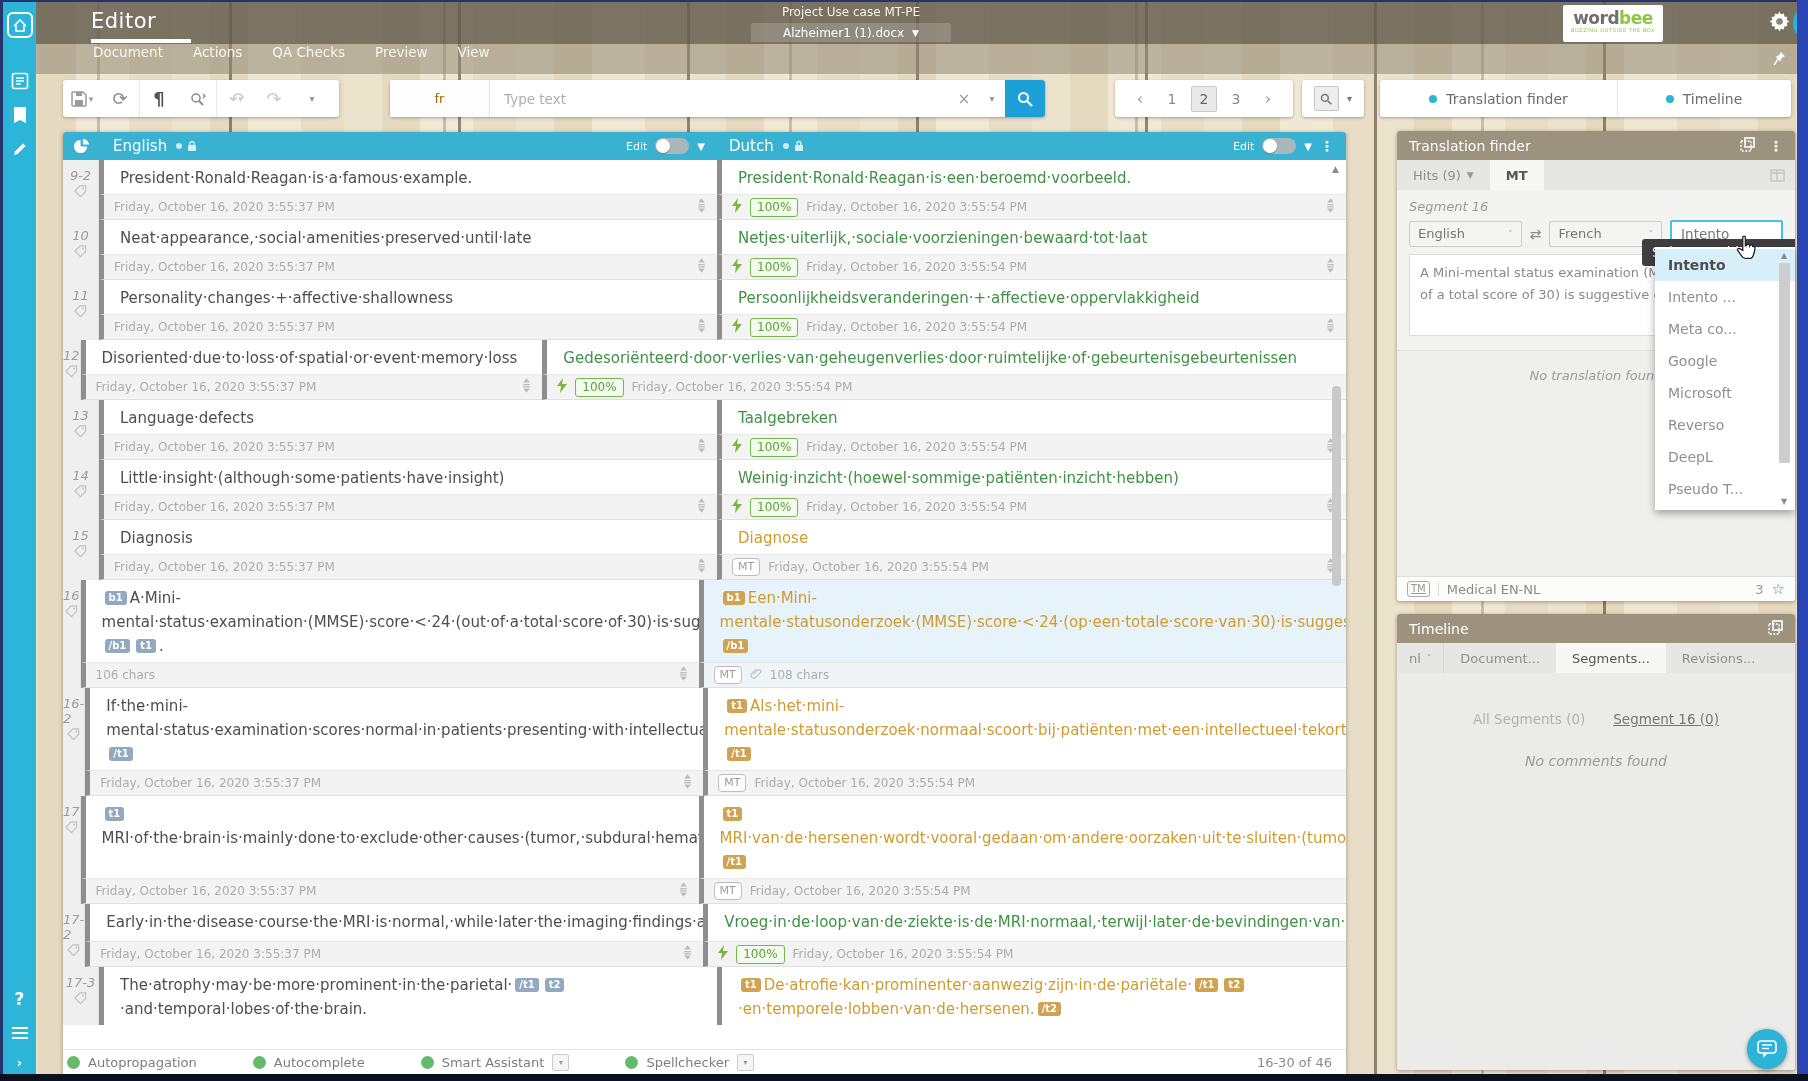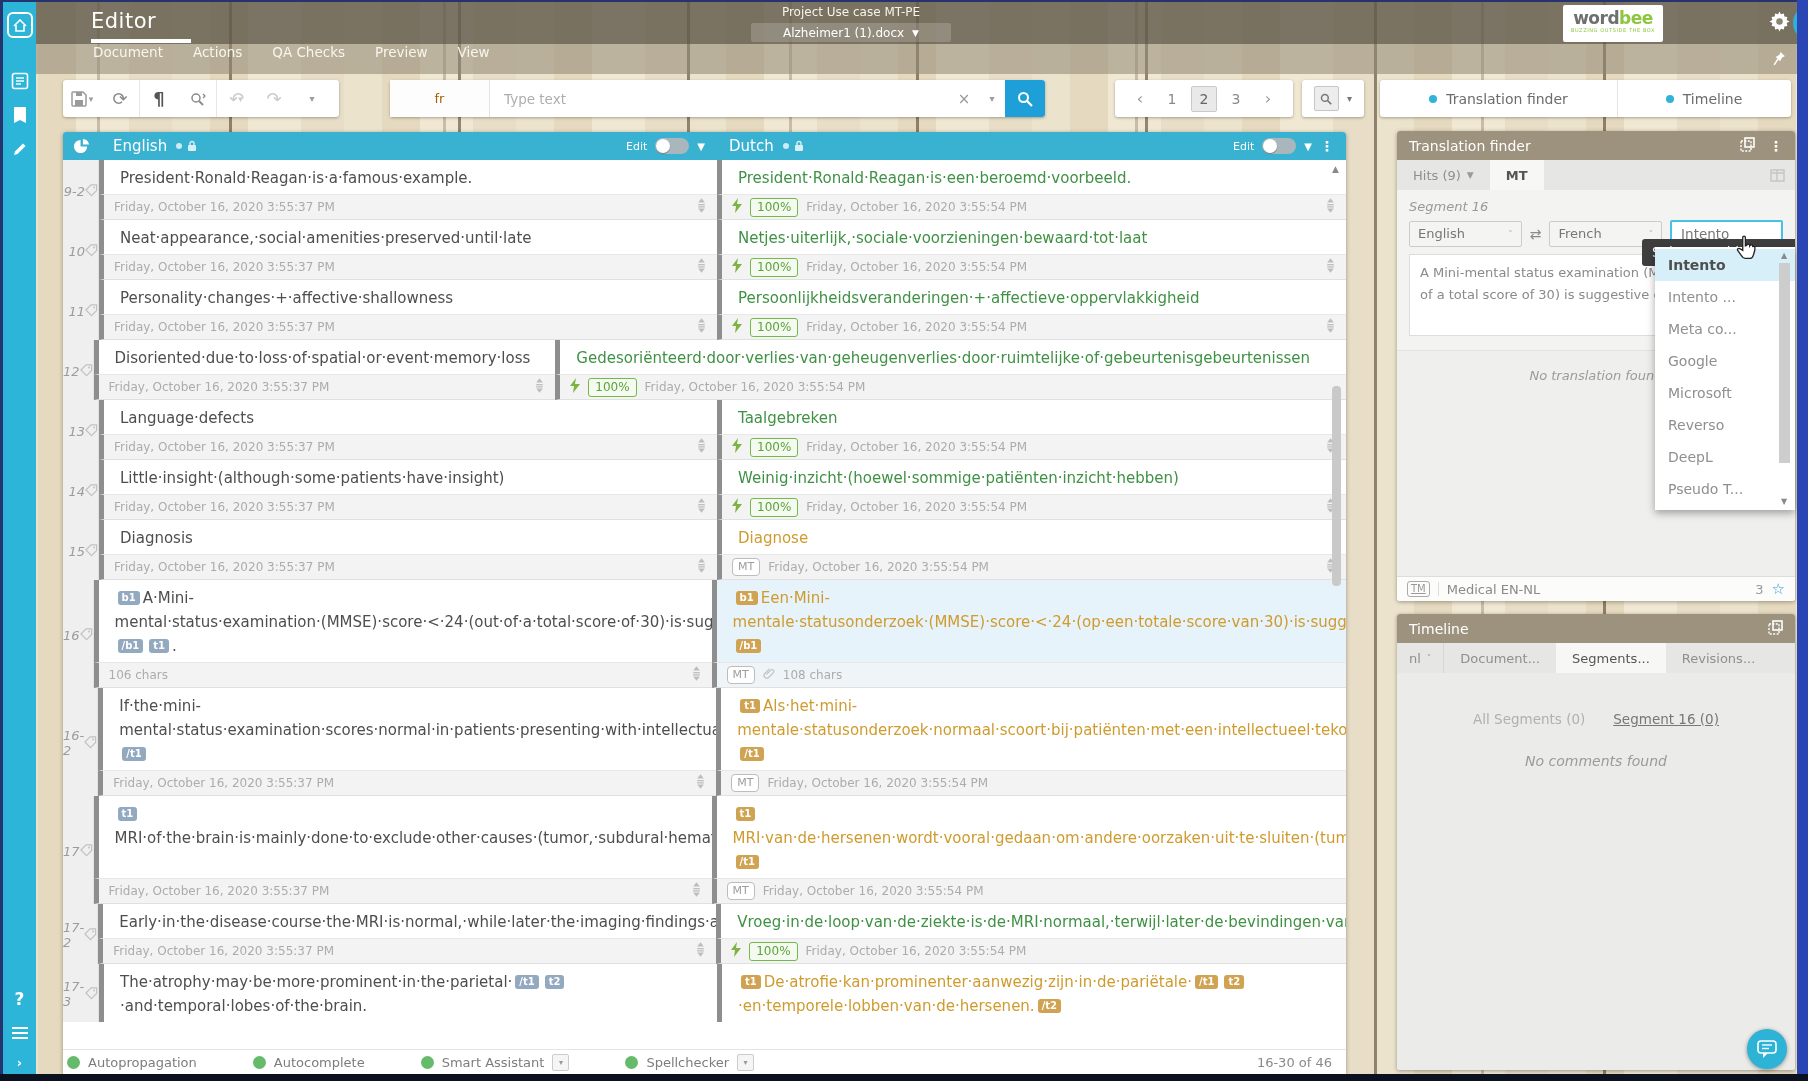--- a/index.html
+++ b/index.html
@@ -85,21 +85,21 @@
   .gh-lock { margin-left:5px; opacity:.8; }
   .gh-right { margin-left:auto; display:flex; align-items:center; gap:8px; padding-right:12px; }
   .gh-edit { font-size:11px; color:#fff; }
   .toggle { width:34px; height:16px; border-radius:8px; background:#a9b6bc; position:relative; }
   .toggle .knob { position:absolute; left:1px; top:1px; width:14px; height:14px; border-radius:50%; background:#fff; box-shadow:0 1px 1px rgba(0,0,0,.3); }
   .gh-car { font-size:10px; color:#fff; }
   .gh-menu { font-size:14px; color:#fff; font-weight:bold; letter-spacing:0; }
 
   #rows { position:absolute; left:0; top:28px; right:0; bottom:26px; overflow:hidden; background:#fff; }
   .row { display:flex; }
-  .gutter { width:36px; background:#efefef; border-right:1px solid #e3e3e3; display:flex; justify-content:flex-end; align-items:center; padding:8px 0 6px; }
+  .gutter { width:36px; background:#efefef; border-right:1px solid #e3e3e3; display:flex; flex-direction:column; justify-content:flex-start; align-items:center; padding:8px 0 6px; }
   .gnum { font-size:13px; color:#9c9c9c; font-style:italic; }
   .cell { display:flex; flex-direction:column; }
   .cell.en { width:618px; }
   .cell.nl { flex:1; }
   .seg-text { border-left:5px solid #8e8e8e; padding:6px 25px 4px 16px; font-size:15px; line-height:24px; color:#4e4e4e; flex:1; background:#fff; }
   .cell.nl .seg-text { padding-right:90px; }
   .nl-tm .seg-text { color:#3f9144; }
   .nl-mt .seg-text { color:#cf9b2e; }
   .row.selected .cell.nl .seg-text { background:#e7f3fa; }
   .seg-footer { height:26px; display:flex; align-items:center; gap:8px; background:#f3f3f3; border-top:1px solid #e8e8e8; border-bottom:1px solid #e0e0e0; border-left:5px solid #8e8e8e; padding:0 10px; font-size:12px; color:#acacac; }

